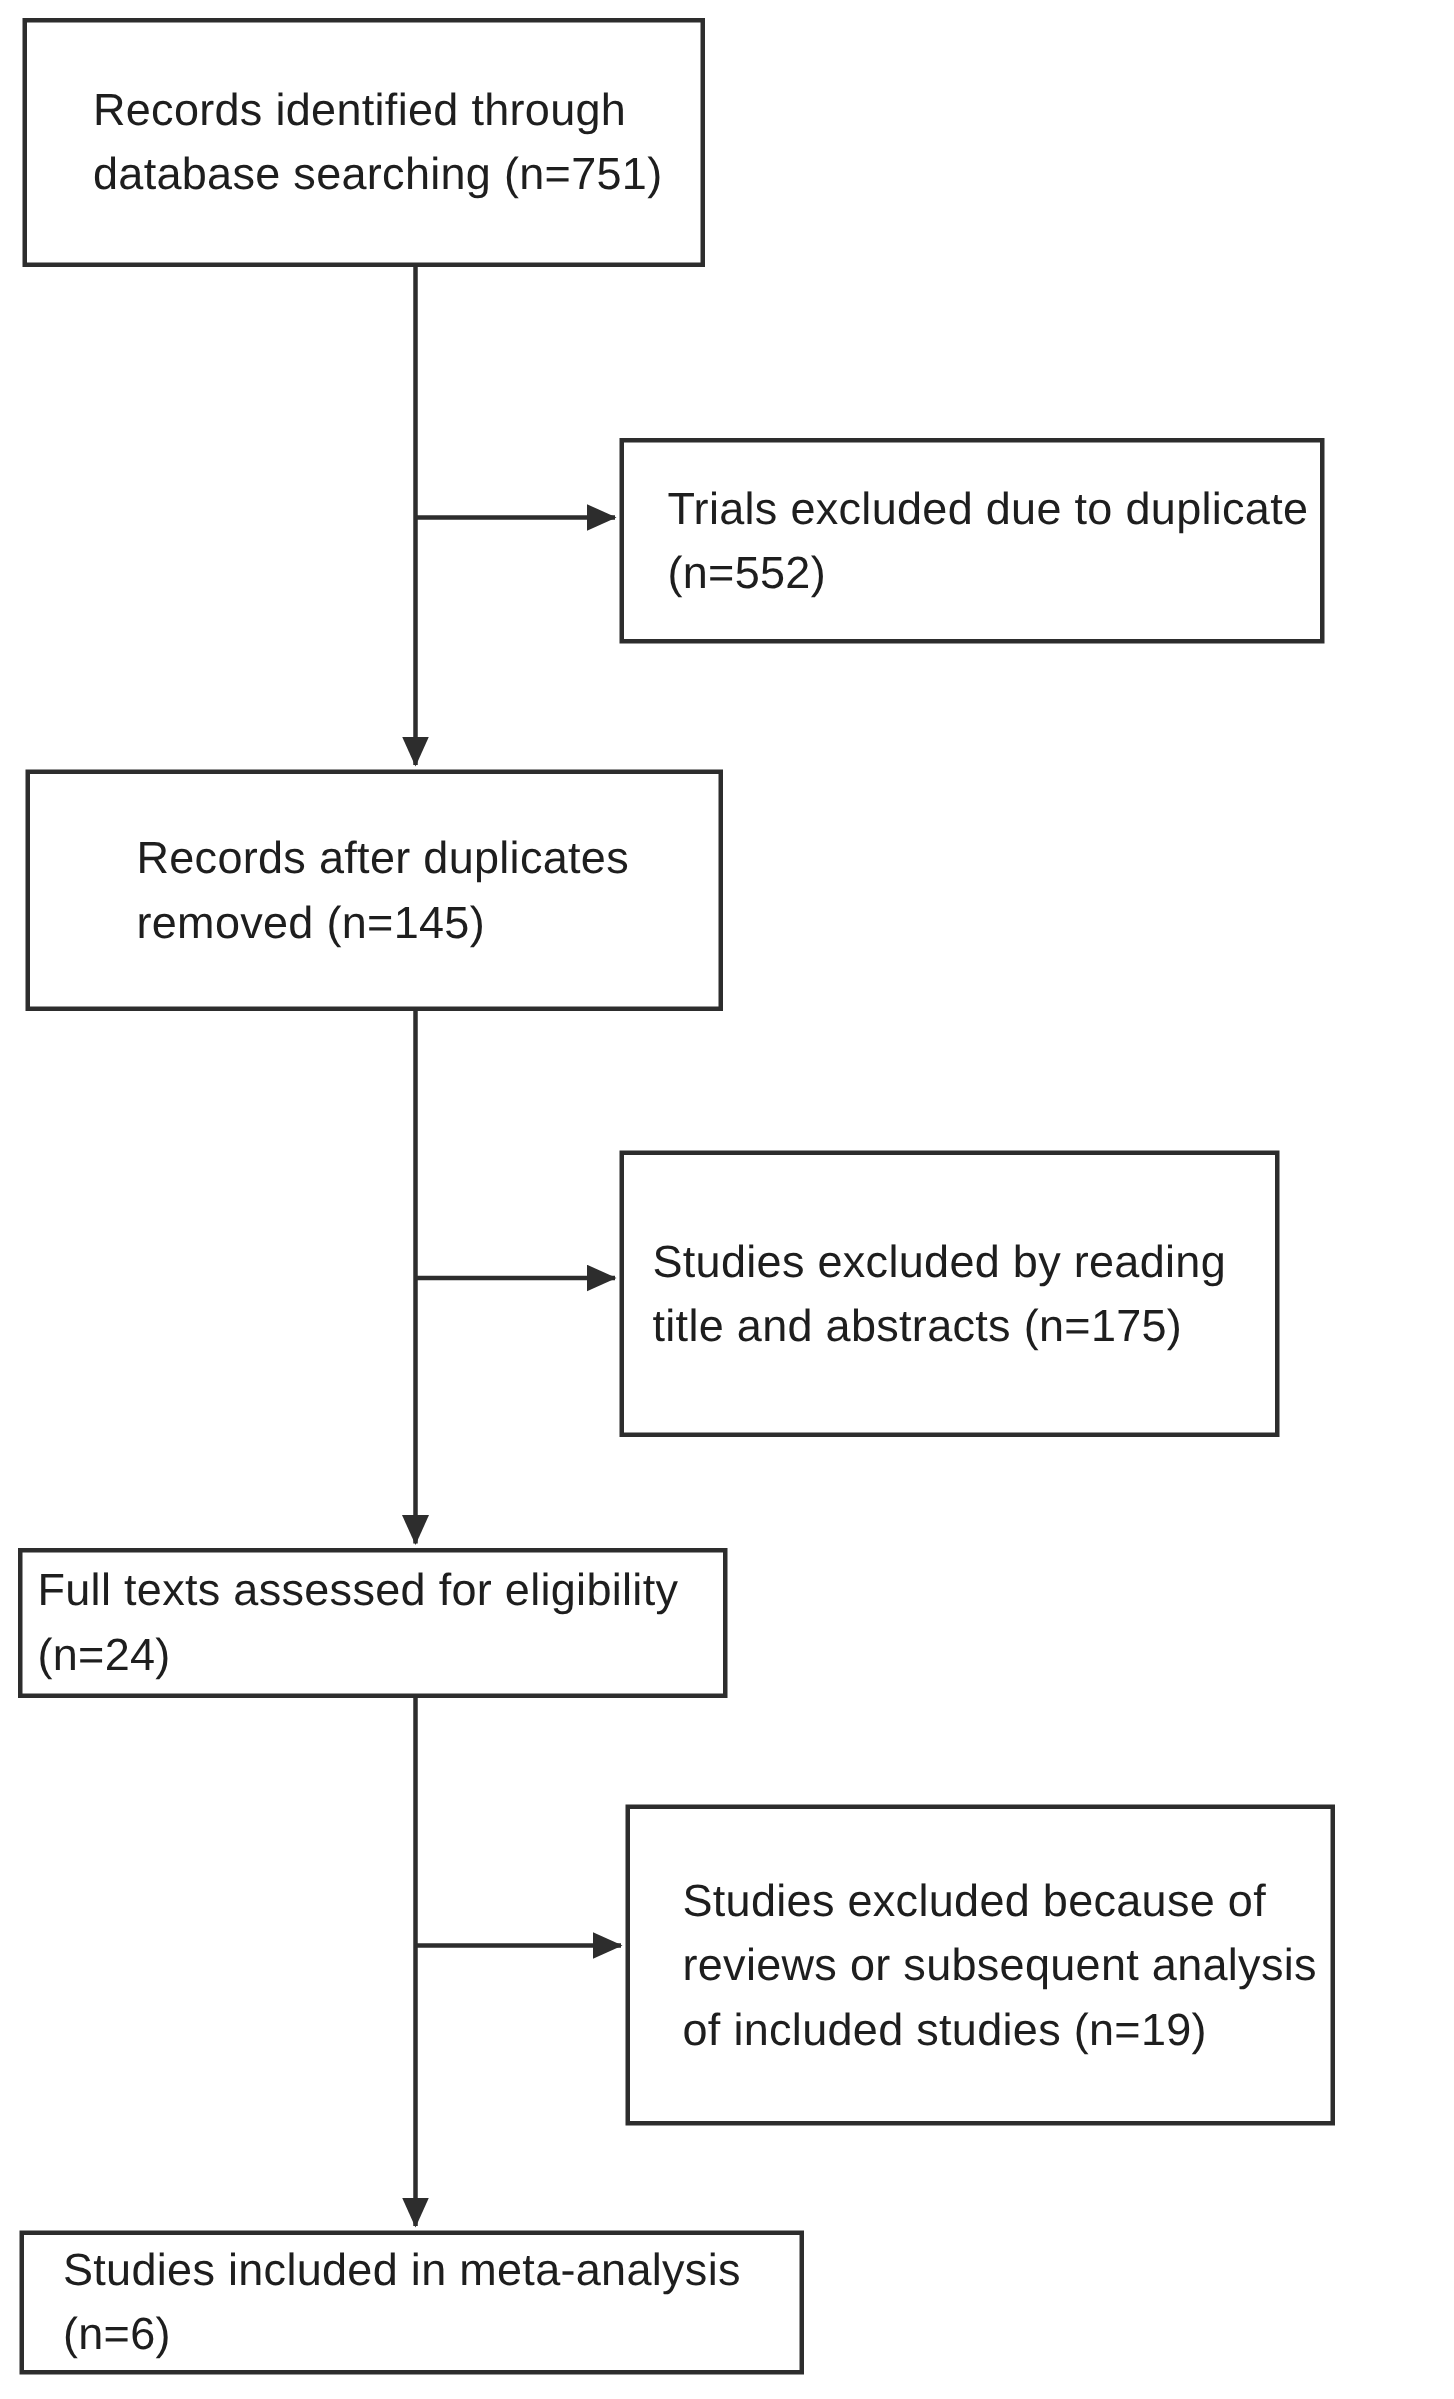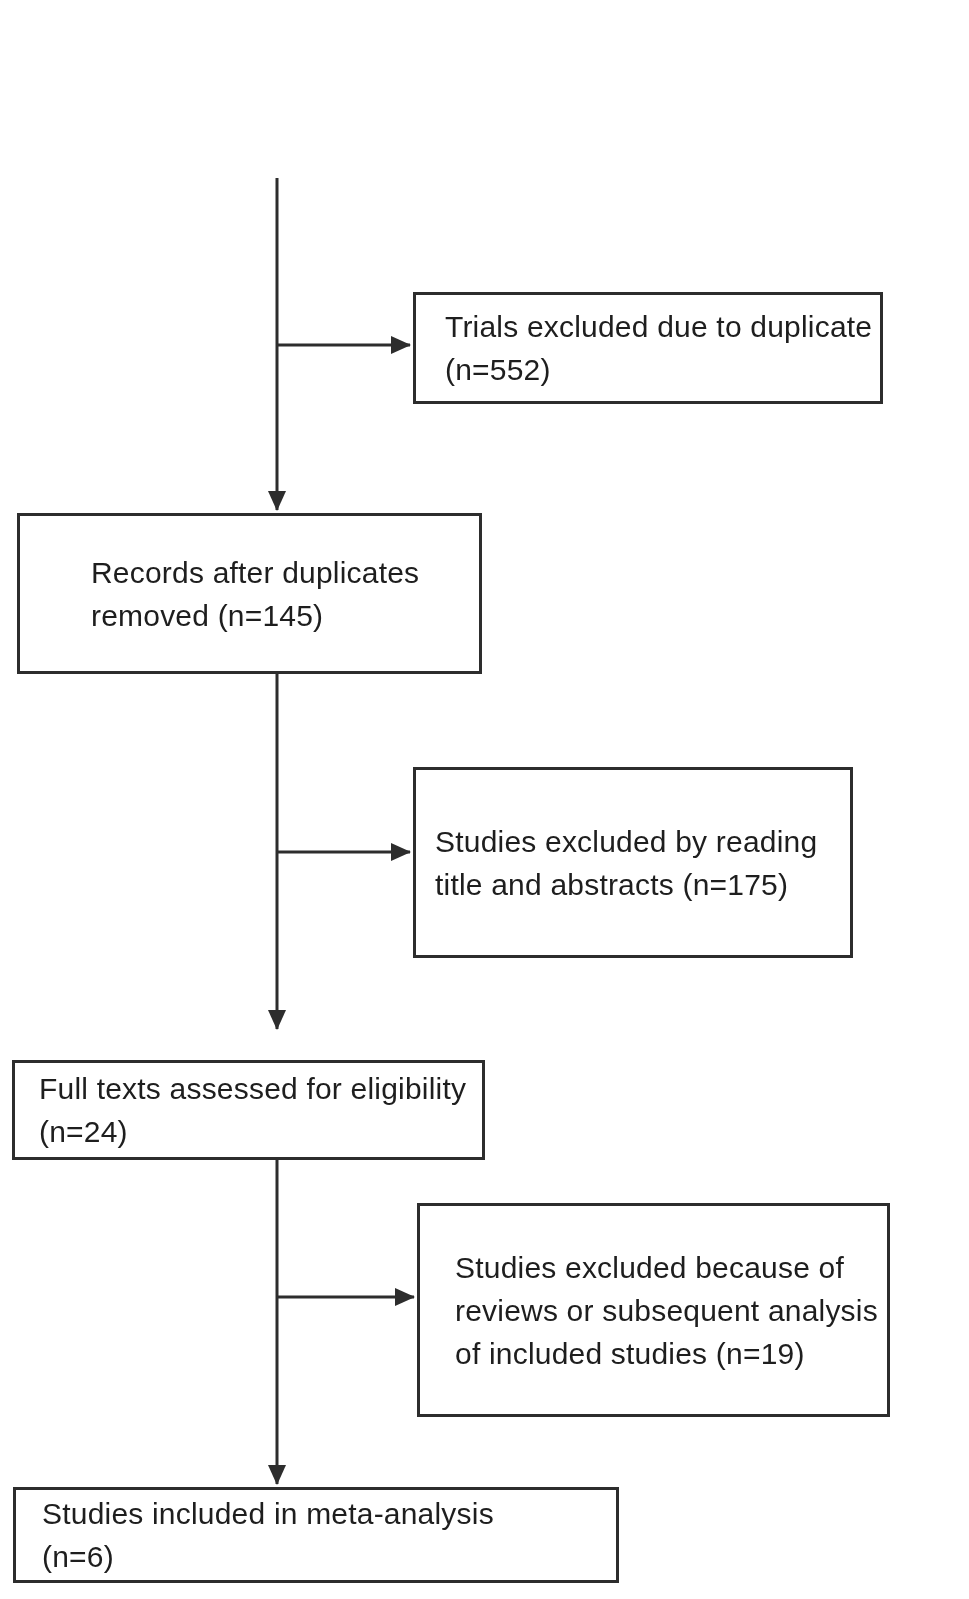--- a/index.html
+++ b/index.html
@@ -29,46 +29,48 @@
     background: #ffffff;
     color: #1e1e1e;
     font-size: 30px;
     line-height: 43px;
     white-space: pre-line;
     display: flex;
     align-items: center;
     letter-spacing: 0.2px;
   }
   #n-identified        { left: 15px;  top: 12px;   width: 455px; height: 166px; padding-left: 44px; }
-  #n-dup-excluded      { left: 413px; top: 292px;  width: 470px; height: 112px; padding-left: 29px; }
+  #n-dup-excluded      { left: 413px; top: 292px;  width: 470px; height: 137px; padding-left: 29px; }
   #n-after-duplicates  { left: 17px;  top: 513px;  width: 465px; height: 161px; padding-left: 71px; }
   #n-title-excluded    { left: 413px; top: 767px;  width: 440px; height: 191px; padding-left: 19px; }
-  #n-full-texts        { left: 12px;  top: 1032px; width: 473px; height: 100px; padding-left: 24px; margin-top: 28px; }
+  #n-full-texts        { left: 12px;  top: 1032px; width: 473px; height: 100px; padding-left: 10px; }
   #n-review-excluded   { left: 417px; top: 1203px; width: 473px; height: 214px; padding-left: 35px; }
-  #n-included          { left: 13px;  top: 1487px; width: 606px; height: 96px;  padding-left: 26px; }
+  #n-included          { left: 13px;  top: 1487px; width: 523px; height: 96px;  padding-left: 26px; }
 </style>
 </head>
 <body>
 
 <div class="canvas">
 
   <svg class="arrow-layer" width="969" height="1599" viewBox="0 0 969 1599" xmlns="http://www.w3.org/2000/svg">
     <defs>
       <marker id="ah" markerUnits="userSpaceOnUse" markerWidth="20" markerHeight="18" refX="19" refY="9" orient="auto">
         <path d="M0,0 L20,9 L0,18 Z" fill="#2d2d2d"></path>
       </marker>
     </defs>
     <line x1="277" y1="178" x2="277" y2="510" stroke="#2d2d2d" stroke-width="3" marker-end="url(#ah)"></line>
     <line x1="277" y1="345" x2="410" y2="345" stroke="#2d2d2d" stroke-width="3" marker-end="url(#ah)"></line>
     <line x1="277" y1="674" x2="277" y2="1029" stroke="#2d2d2d" stroke-width="3" marker-end="url(#ah)"></line>
     <line x1="277" y1="852" x2="410" y2="852" stroke="#2d2d2d" stroke-width="3" marker-end="url(#ah)"></line>
     <line x1="277" y1="1132" x2="277" y2="1484" stroke="#2d2d2d" stroke-width="3" marker-end="url(#ah)"></line>
     <line x1="277" y1="1297" x2="414" y2="1297" stroke="#2d2d2d" stroke-width="3" marker-end="url(#ah)"></line>
   </svg>
 
+  <div class="node" id="n-identified">Records identified through
+database searching (n=751)</div>
 
   <div class="node" id="n-dup-excluded">Trials excluded due to duplicate
 (n=552)</div>
 
   <div class="node" id="n-after-duplicates">Records after duplicates
 removed (n=145)</div>
 
   <div class="node" id="n-title-excluded">Studies excluded by reading
 title and abstracts (n=175)</div>
 

